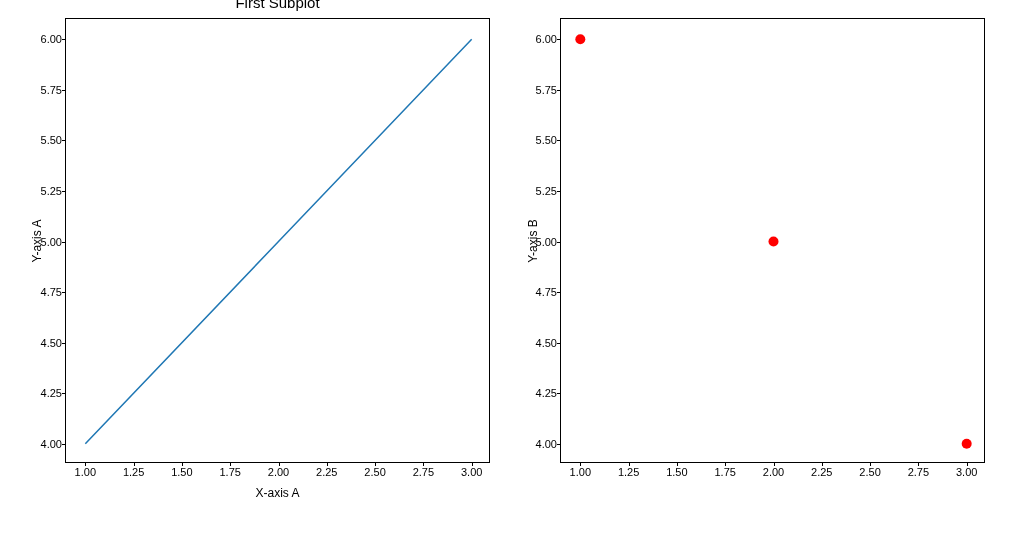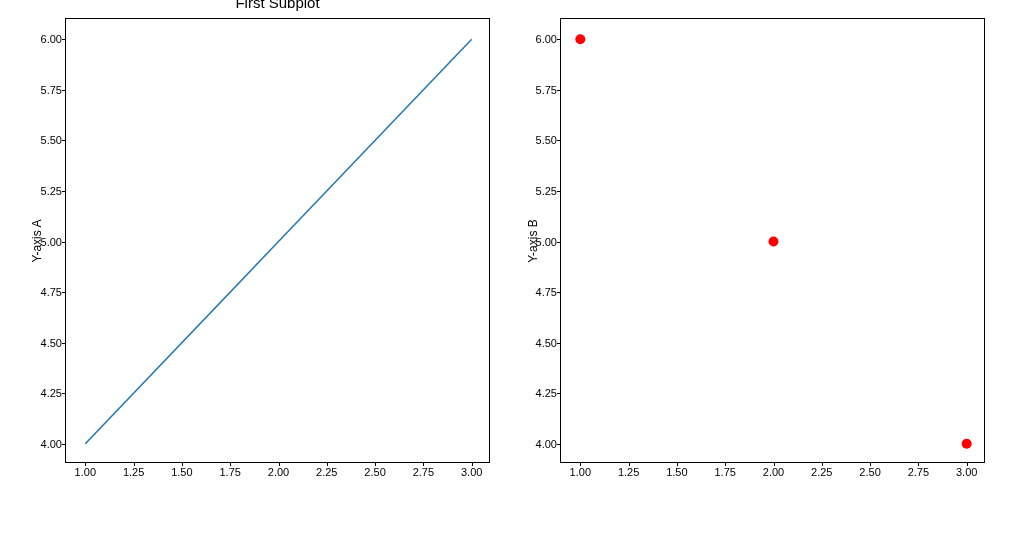--- a/index.html
+++ b/index.html
@@ -110,20 +110,21 @@
   </style>
 </head>
 <body>
 
 <div class="figure">
 
   <div class="subplot subplot-a">
     <div class="title">First Subplot</div>
     <div class="plot-area">
       <div class="ylabel">Y-axis A</div>
+      <div class="xlabel">X-axis A</div>
       <div class="y-ticks" id="yticks-a">
           <div class="y-tick" style="top: 424.773px;">4.00</div>
           <div class="y-tick" style="top: 374.205px;">4.25</div>
           <div class="y-tick" style="top: 323.636px;">4.50</div>
           <div class="y-tick" style="top: 273.068px;">4.75</div>
           <div class="y-tick" style="top: 222.5px;">5.00</div>
           <div class="y-tick" style="top: 171.932px;">5.25</div>
           <div class="y-tick" style="top: 121.364px;">5.50</div>
           <div class="y-tick" style="top: 70.7955px;">5.75</div>
           <div class="y-tick" style="top: 20.2273px;">6.00</div>

